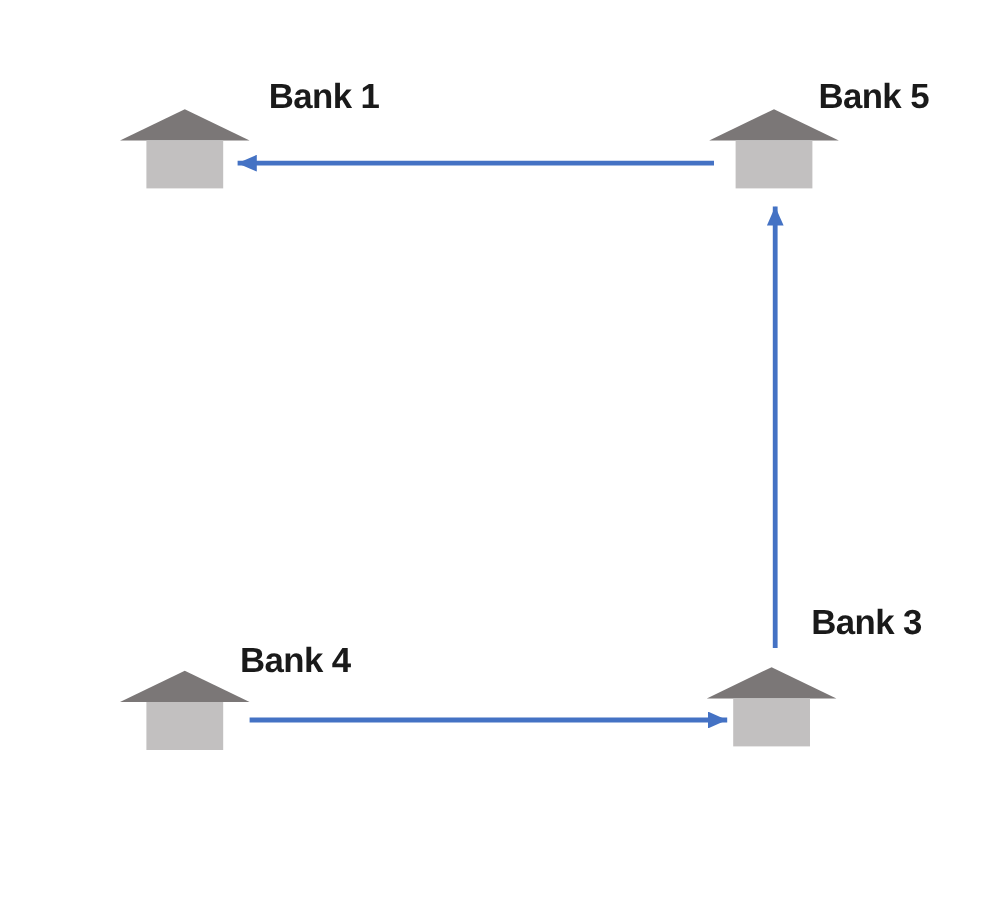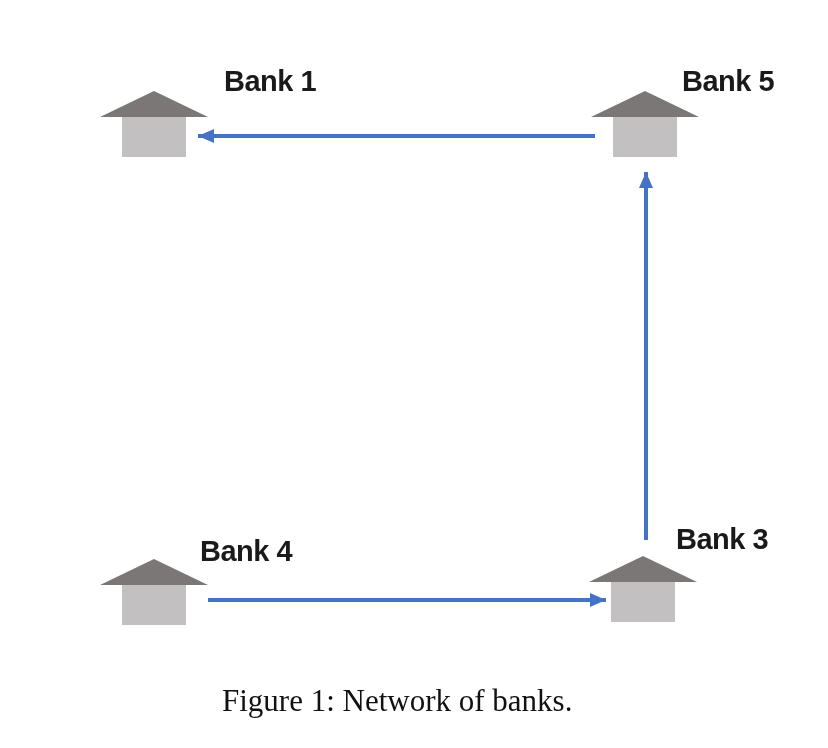--- a/index.html
+++ b/index.html
@@ -98,23 +98,22 @@
   <div class="house" style="left:591px; top:91px">
     <div class="roof"></div>
     <div class="wall"></div>
   </div>
   <div class="node-label" style="left:682px; top:66px">Bank 5</div>
 
   <div class="house" style="left:589px; top:556px">
     <div class="roof"></div>
     <div class="wall"></div>
   </div>
-  <div class="node-label" style="left:676px; top:524px">Bank 3</div>
+  <div class="node-label" style="left:676px; top:504px">Bank 3</div>
 
   <div class="house" style="left:100px; top:559px">
     <div class="roof"></div>
     <div class="wall"></div>
   </div>
   <div class="node-label" style="left:200px; top:536px">Bank 4</div>
 
-  <div class="caption">Figure 1: Network of banks.</div>
 
 </div>
 
 </body></html>

